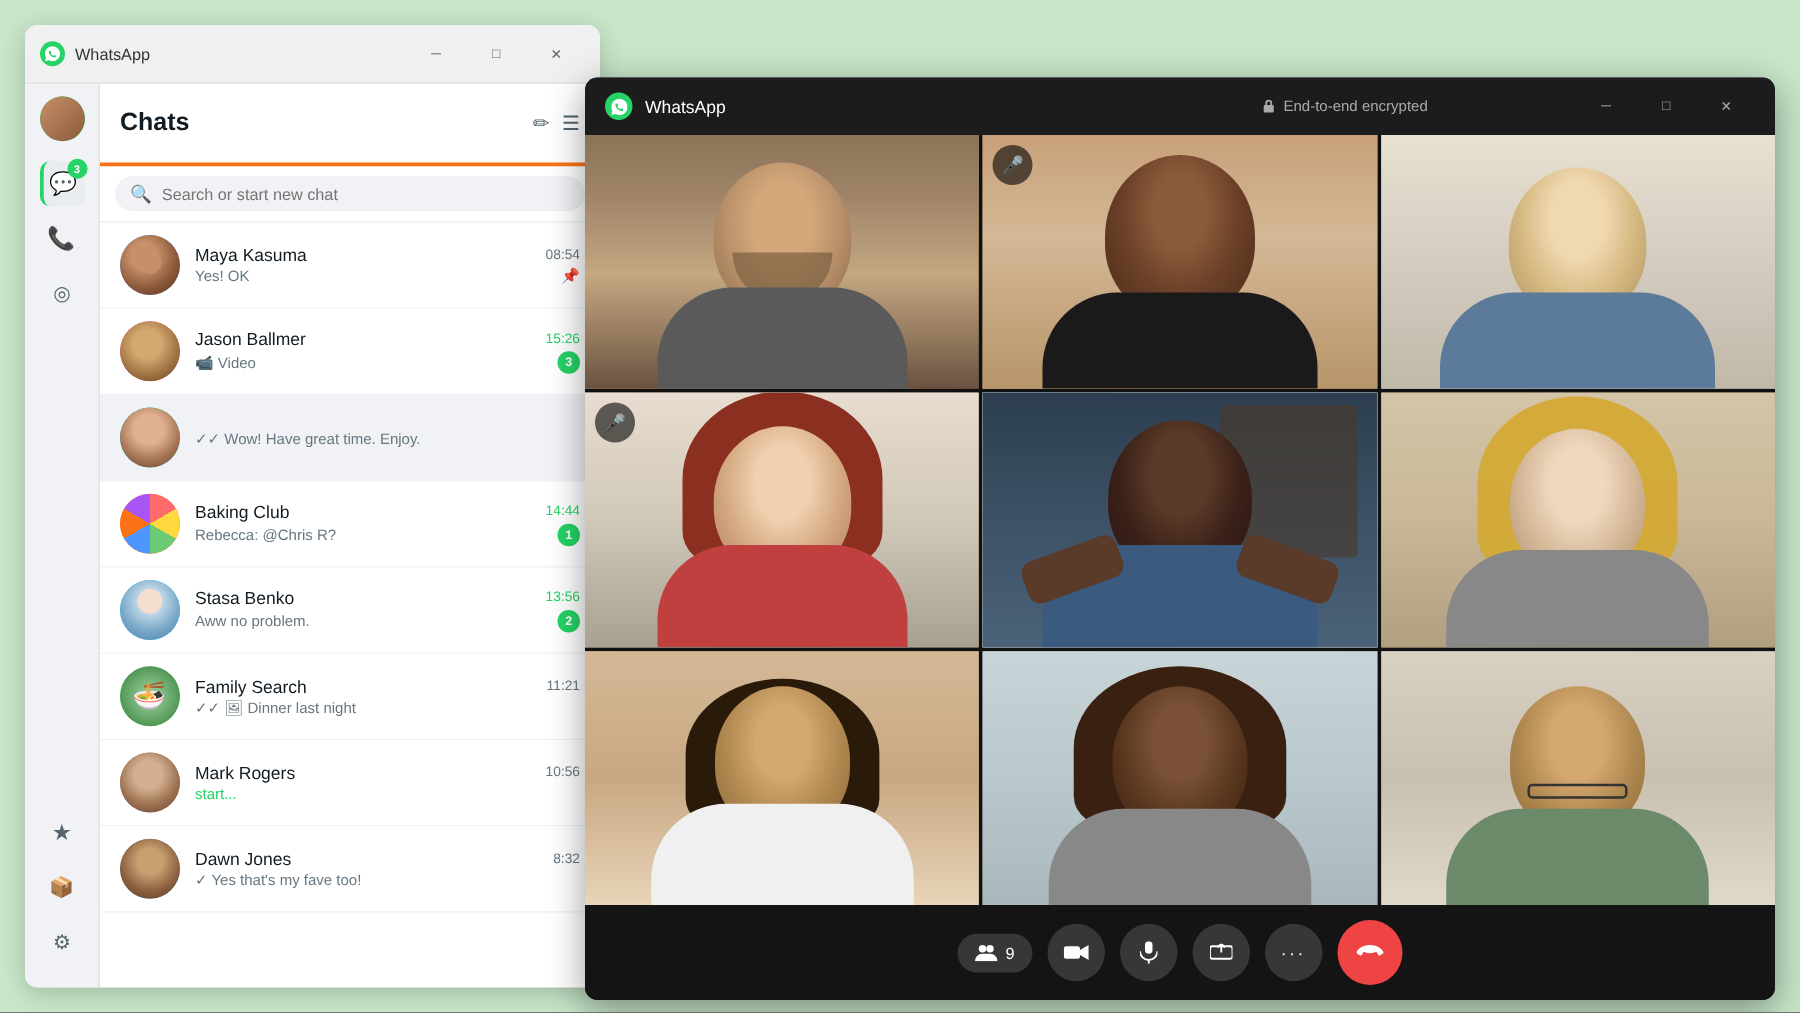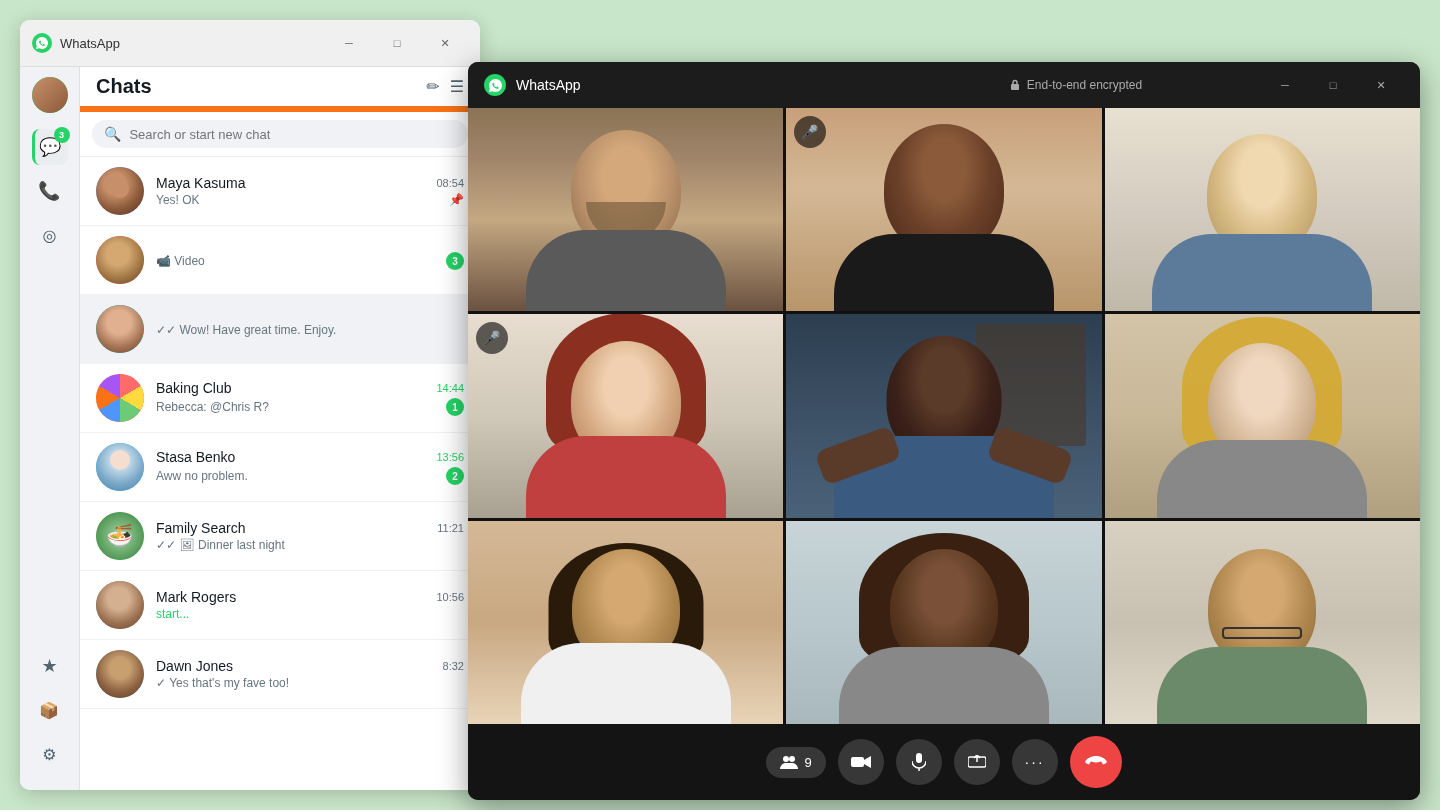--- a/index.html
+++ b/index.html
@@ -119,22 +119,22 @@
     
     .chat-panel {
       flex: 1;
       display: flex;
       flex-direction: column;
       overflow: hidden;
     }
     .chat-header {
       display: flex;
       align-items: center;
-      padding: 8px 16px;
-      border-bottom: 6px solid #f97316;
+      padding: 20px 16px;
+      border-bottom: 3px solid #f97316;
     }
     .chat-header-title {
       font-size: 20px;
       font-weight: 600;
       color: #111b21;
       flex: 1;
     }
     .chat-header-icons {
       display: flex;
       gap: 10px;
@@ -475,20 +475,24 @@
           </div>
         </div>
 
         <div class="chat-item">
           <div class="chat-avatar av-2">
             <div style="width:48px;height:48px;border-radius:50%;background:radial-gradient(circle at 45% 38%, #d4a870 28%, #9a7040 65%, #5a4020 100%);overflow:hidden;position:relative;">
               <div style="position:absolute;width:20px;height:20px;background:#d4a870;border-radius:50%;top:8px;left:50%;transform:translateX(-50%);"></div>
             </div>
           </div>
           <div class="chat-info">
+            <div class="chat-top">
+              <span class="chat-name">Jason Ballmer</span>
+              <span class="chat-time green">15:26</span>
+            </div>
             <div class="chat-bottom">
               <span class="chat-preview">📹 Video</span>
               <div class="unread-badge">3</div>
             </div>
           </div>
         </div>
 
         <div class="chat-item active">
           <div class="chat-avatar av-3">
             <div style="width:48px;height:48px;border-radius:50%;background:radial-gradient(circle at 48% 36%, #e0b090 30%, #a07050 65%, #6a4030 100%);overflow:hidden;position:relative;">

